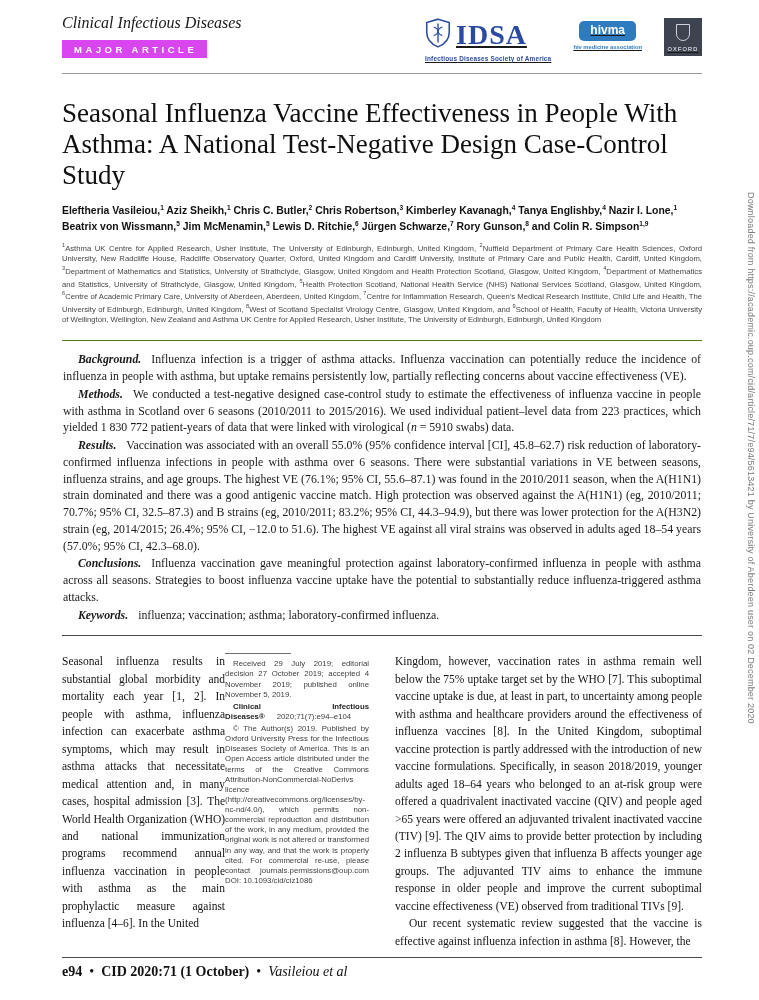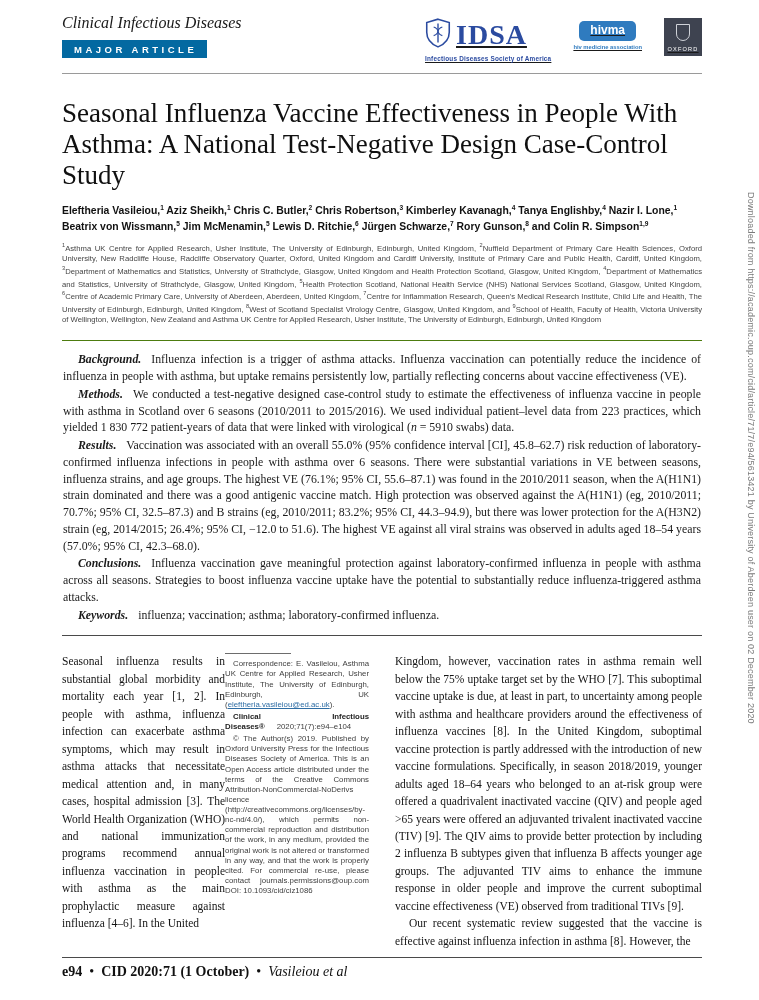--- a/index.html
+++ b/index.html
@@ -8,21 +8,21 @@
     position:relative; width:759px; height:1000px; margin:0 auto;
     background:#ffffff; overflow:hidden;
     font-family:"Liberation Serif", serif; color:#1a1a1a;
   }
   .content { position:absolute; left:62px; top:0; width:640px; }
 
   
   .header { display:flex; justify-content:space-between; align-items:flex-start; padding-top:14px; }
   .journal-name { font-style:italic; font-size:16px; color:#1a1a1a; }
   .badge {
-    margin-top:8px; display:inline-block; background:#0369a1; color:#fff;
+    margin-top:8px; display:inline-block; background:#d946ef; color:#fff;
     font-family:"Liberation Sans", sans-serif; font-size:9.5px; font-weight:bold;
     letter-spacing:3.5px; padding:4px 10px 3px 12px;
   }
   .logos { display:flex; align-items:flex-start; gap:22px; padding-top:4px;text-decoration:underline; }
   .idsa { display:flex; flex-direction:column; }
   .idsa-top { display:flex; align-items:center; gap:5px; }
   .idsa-word { font-family:"Liberation Serif", serif; font-weight:bold; color:#2b4ba0; font-size:28px; line-height:1; letter-spacing:1px; }
   .idsa-tag { font-family:"Liberation Sans", sans-serif; font-size:6.4px; font-weight:bold; color:#2b4ba0; margin-top:3px; letter-spacing:0.2px; }
   .hivma { display:flex; flex-direction:column; align-items:center; gap:3px; padding-top:3px; }
   .hivma-box {
@@ -143,21 +143,21 @@
       <p class="abs-para">
         <span class="abs-label">Keywords.</span><span>influenza; vaccination; asthma; laboratory-confirmed influenza.</span>
       </p>
     </div>
 
     <div class="columns">
       <div class="col-left">
         <p class="body-para">Seasonal influenza results in substantial global morbidity and mortality each year [1, 2]. In people with asthma, influenza infection can exacerbate asthma symptoms, which may result in asthma attacks that necessitate medical attention and, in many cases, hospital admission [3]. The World Health Organization (WHO) and national immunization programs recommend annual influenza vaccination in people with asthma as the main prophylactic measure against influenza [4–6]. In the United</p>
         <div class="fn-block">
           <hr class="fn-rule">
-          <p class="fn"><span>Correspondence: E. Vasileiou, Asthma UK Centre for Applied Research, Usher Institute, The University of Edinburgh, Edinburgh, UK (</span><a class="email">eleftheria.vasileiou@ed.ac.uk</a><span>).</span></p>
+          <p class="fn">Received 29 July 2019; editorial decision 27 October 2019; accepted 4 November 2019; published online November 5, 2019.</p>
           <p class="fn fn-citation"><span class="jname">Clinical Infectious Diseases®</span><span class="jref">2020;71(7):e94–e104</span></p>
           <p class="fn">© The Author(s) 2019. Published by Oxford University Press for the Infectious Diseases Society of America. This is an Open Access article distributed under the terms of the Creative Commons Attribution-NonCommercial-NoDerivs licence (http://creativecommons.org/licenses/by-nc-nd/4.0/), which permits non-commercial reproduction and distribution of the work, in any medium, provided the original work is not altered or transformed in any way, and that the work is properly cited. For commercial re-use, please contact journals.permissions@oup.com DOI: 10.1093/cid/ciz1086</p>
         </div>
       </div>
       <div class="col-right">
         <p class="body-para">Kingdom, however, vaccination rates in asthma remain well below the 75% uptake target set by the WHO [7]. This suboptimal vaccine uptake is due, at least in part, to uncertainty among people with asthma and healthcare providers around the effectiveness of influenza vaccines [8]. In the United Kingdom, suboptimal vaccine protection is partly addressed with the introduction of new vaccine formulations. Specifically, in season 2018/2019, younger adults aged 18–64 years who belonged to an at-risk group were offered a quadrivalent inactivated vaccine (QIV) and people aged &gt;65 years were offered an adjuvanted trivalent inactivated vaccine (TIV) [9]. The QIV aims to provide better protection by including 2 influenza B subtypes given that influenza B affects younger age groups. The adjuvanted TIV aims to enhance the immune response in older people and improve the current suboptimal vaccine effectiveness (VE) observed from traditional TIVs [9].</p>
         <p class="body-para indent">Our recent systematic review suggested that the vaccine is effective against influenza infection in asthma [8]. However, the</p>
       </div>
     </div>
   </div>

